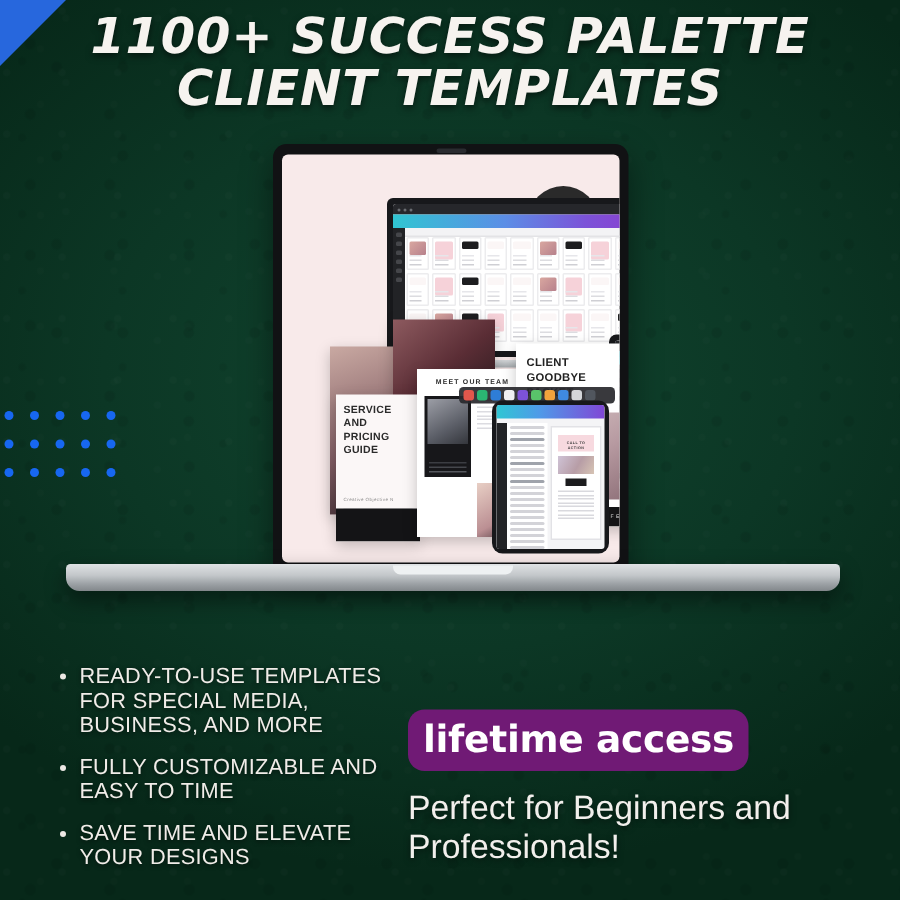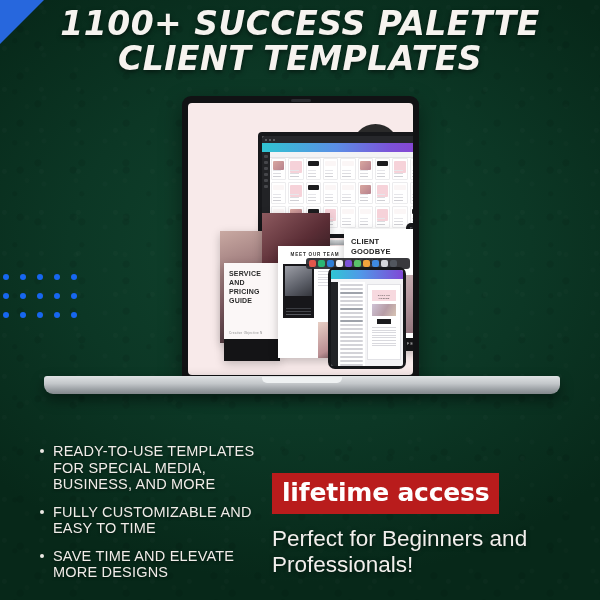--- a/index.html
+++ b/index.html
@@ -219,22 +219,23 @@
   .bullet { display:flex; gap:9px; margin-bottom:11px; }
   .bullet .pt { width:4px; height:4px; border-radius:50%; background:#ece8e4; margin-top:6px; flex:0 0 4px; }
   .bullet .tx {
     font-size:14.5px; line-height:16.5px; color:#f0ece8;
     letter-spacing:.2px; text-shadow:0 1px 3px rgba(0,0,0,.5);
   }
 
   
   #promo { position:absolute; left:272px; top:473px; width:300px; }
   #lifetime-badge {
-    display:inline-block; background:#b91c1c;
+    display:inline-block; background:#701a75;
     padding:5px 10px 7px 10px;
+    border-radius:11px;
   }
   #lifetime-badge span {
     font-size:25px; font-weight:bold; color:#ffffff; letter-spacing:-.2px;
     font-family:"DejaVu Sans", sans-serif;
   }
   #promo-sub {
     margin-top:12px;
     font-size:22.5px; line-height:26px; color:#f2efec;
     text-shadow:0 1px 4px rgba(0,0,0,.5);
   }
@@ -463,21 +464,21 @@
   <div class="bullet">
     <div class="pt"></div>
     <div class="tx">READY-TO-USE TEMPLATES FOR SPECIAL MEDIA, BUSINESS, AND MORE</div>
   </div>
   <div class="bullet">
     <div class="pt"></div>
     <div class="tx">FULLY CUSTOMIZABLE AND EASY TO TIME</div>
   </div>
   <div class="bullet">
     <div class="pt"></div>
-    <div class="tx">SAVE TIME AND ELEVATE MORE DESIGNS</div>
+    <div class="tx">SAVE TIME AND ELEVATE YOUR DESIGNS</div>
   </div>
 </div>
 
 <div id="promo">
   <div id="lifetime-badge">
     <span>lifetime access</span>
   </div>
   <div id="promo-sub">Perfect for Beginners and Professionals!</div>
 </div>
 

